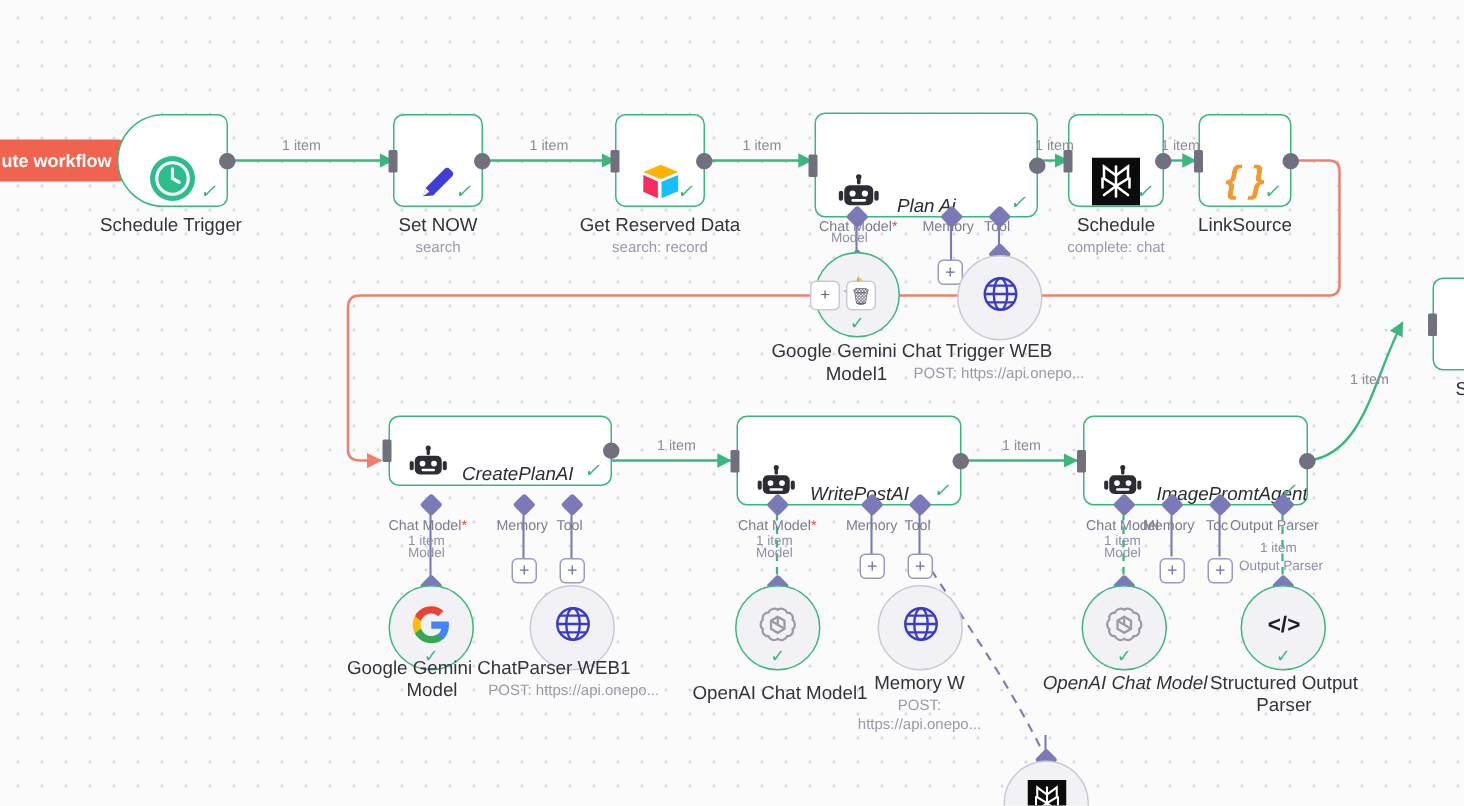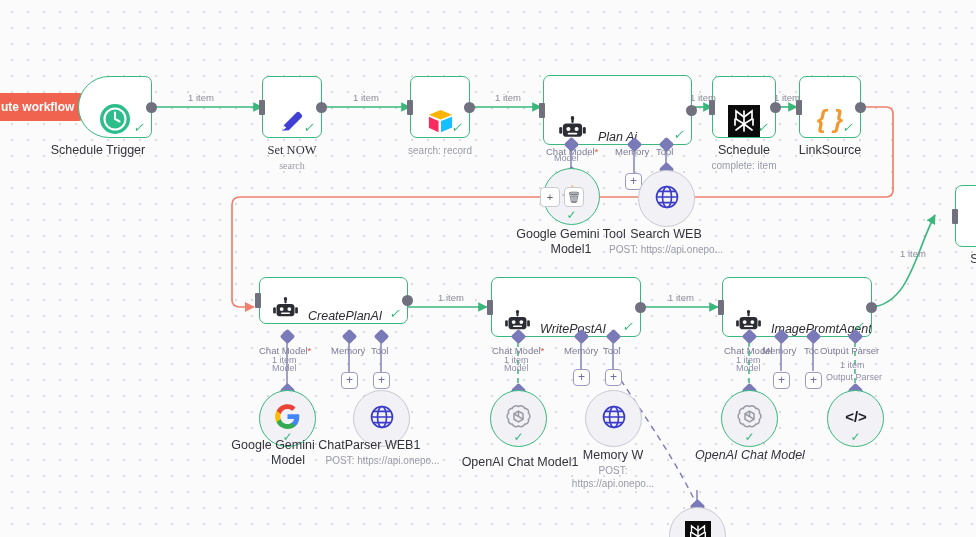--- a/index.html
+++ b/index.html
@@ -129,53 +129,54 @@
     <span class="nicon">
       <svg width="36" height="36" viewBox="0 0 36 36">
         <circle cx="18" cy="18" r="15" fill="#2bbd8a"></circle>
         <circle cx="18" cy="18" r="10.5" fill="none" stroke="#fff" stroke-width="2.1"></circle>
         <path d="M18 11.5 L18 18 L22.5 20.5" stroke="#fff" stroke-width="2.1" fill="none" stroke-linecap="round"></path>
       </svg>
     </span>
     <span class="check">✓</span>
     <span class="outport" style="right:-6px; top:50%; margin-top:-5.5px;"></span>
   </div>
-  <div class="cap" style="left:12px; top:143px; width:172px;">
+  <div class="cap" style="left:28px; top:143px; width:172px;">
     <div class="t">Schedule Trigger</div>
   </div>
 
   <div class="node" style="left:262px; top:76px; width:60px; height:62px; justify-content:center;">
     <span class="inport" style="left:-4px; top:50%; margin-top:-7.5px;"></span>
     <span class="nicon">
       <svg width="30" height="30" viewBox="0 0 24 24">
         <path d="M4 19 L5.4 14.6 L15.6 4.4 C16.3 3.7 17.4 3.7 18.1 4.4 L19.6 5.9 C20.3 6.6 20.3 7.7 19.6 8.4 L9.4 18.6 Z" fill="#3f3fd6"></path>
         <path d="M4 19 L5.4 14.6 L7.4 16.6 Z" fill="#fff"></path>
       </svg>
     </span>
     <span class="check">✓</span>
     <span class="outport" style="right:-6px; top:50%; margin-top:-5.5px;"></span>
   </div>
-  <div class="cap" style="left:222px; top:143px; width:140px;font-family:Liberation Serif, serif;">
+  <div class="cap" style="left:222px; top:143px; width:140px;">
     <div class="t">Set NOW</div>
     <div class="s">search</div>
   </div>
 
   <div class="node" style="left:410px; top:76px; width:60px; height:62px; justify-content:center;">
     <span class="inport" style="left:-4px; top:50%; margin-top:-7.5px;"></span>
     <span class="nicon">
       <svg width="31" height="31" viewBox="0 0 32 32">
         <path d="M16 4 L28 9 L16 14 L4 9 Z" fill="#fcb400"></path>
         <path d="M4 11 L14 15.4 L14 27 L4 22.5 Z" fill="#f82b60"></path>
         <path d="M16.5 15.6 L28 11 L28 22.2 L16.5 27 Z" fill="#18bfff"></path>
       </svg>
     </span>
     <span class="check">✓</span>
     <span class="outport" style="right:-6px; top:50%; margin-top:-5.5px;"></span>
   </div>
   <div class="cap" style="left:365px; top:143px; width:150px;">
+    <div class="t">Get Reserved Data</div>
     <div class="s">search: record</div>
   </div>
 
   <div class="node" style="left:543px; top:75px; width:149px; height:70px; padding-left:14px;">
     <span class="inport" style="left:-5px; top:50%; margin-top:-7.5px;"></span>
     <span class="nicon" style="margin-right:11px;">
       <svg width="29" height="29" viewBox="0 0 24 24" fill="#2c2c34">
         <rect x="4" y="7" width="16" height="11" rx="3"></rect>
         <rect x="11" y="2.6" width="2" height="4" rx="1"></rect>
         <circle cx="12" cy="2.4" r="1.5"></circle>
@@ -210,21 +211,21 @@
           <path d="M16 19 L8 25 M16 19 L24 25"></path>
           <path d="M7 14 L7 20 M25 14 L25 20"></path>
         </g>
       </svg>
     </span>
     <span class="check">✓</span>
     <span class="outport" style="right:-6px; top:50%; margin-top:-5.5px;"></span>
   </div>
   <div class="cap" style="left:672px; top:143px; width:144px;">
     <div class="t">Schedule</div>
-    <div class="s">complete: item</div>
+    <div class="s">complete: chat</div>
   </div>
 
   <div class="node" style="left:799px; top:76px; width:62px; height:62px; justify-content:center;">
     <span class="inport" style="left:-4px; top:50%; margin-top:-7.5px;"></span>
     <span class="nicon">
       <svg width="34" height="34" viewBox="0 0 34 34">
         <text x="17" y="25" font-family="'Liberation Sans',sans-serif" font-size="25" font-weight="bold" fill="#f2992e" text-anchor="middle">{ }</text>
       </svg>
     </span>
     <span class="check">✓</span>
@@ -256,37 +257,37 @@
         <path d="M14 4 C14 9.5 18.5 14 24 14 Z" fill="#fbbc04" opacity="0.9"></path>
       </svg>
     </span>
     <span class="scheck">✓</span>
   </div>
   <div class="hover-tools" style="left:540px; top:187px;">
     <div>+</div>
     <div>🗑</div>
   </div>
   <div class="cap" style="left:506px; top:227px; width:130px;">
-    <div class="t">Google Gemini Tool Model1</div>
+    <div class="t">Google Gemini Chat Model1</div>
   </div>
 
   <div class="diamond" style="left:661px; top:164px;"></div>
   <div class="plus" style="left:625px; top:173px;">+</div>
   <div class="plus" style="left:658px; top:173px;">+</div>
   <div class="subnode" style="left:638px; top:170px;">
     <span>
       <svg width="28" height="28" viewBox="0 0 28 28" stroke="#3b3bc9" stroke-width="1.6" fill="none">
         <circle cx="14" cy="14" r="10.5"></circle>
         <ellipse cx="14" cy="14" rx="4.5" ry="10.5"></ellipse>
         <path d="M3.5 14 L24.5 14 M5.2 8.4 L22.8 8.4 M5.2 19.6 L22.8 19.6"></path>
       </svg>
     </span>
   </div>
   <div class="cap" style="left:606px; top:227px; width:120px;">
-    <div class="t">Search WEB</div>
+    <div class="t">Trigger WEB</div>
     <div class="s">POST: https://api.onepo...</div>
   </div>
 
   <div class="node" style="left:259px; top:277px; width:149px; height:47px; padding-left:12px;">
     <span class="inport" style="left:-5px; top:50%; margin-top:-7.5px;"></span>
     <span class="nicon" style="margin-right:9px;">
       <svg width="27" height="27" viewBox="0 0 24 24" fill="#2c2c34">
         <rect x="4" y="7" width="16" height="11" rx="3"></rect>
         <rect x="11" y="2.6" width="2" height="4" rx="1"></rect>
           <circle cx="12" cy="2.4" r="1.5"></circle>
@@ -450,20 +451,23 @@
   <div class="plus" style="left:805px; top:372px;">+</div>
   <div class="diamond" style="left:850px; top:385px;"></div>
   <div class="subnode ok" style="left:827px; top:390px;">
     <span>
       <svg width="30" height="30" viewBox="0 0 30 30">
         <text x="15" y="20" font-family="'Liberation Sans',sans-serif" font-size="15" font-weight="bold" fill="#1d1d26" text-anchor="middle">&lt;/&gt;</text>
       </svg>
     </span>
     <span class="scheck">✓</span>
   </div>
+  <div class="cap" style="left:798px; top:448px; width:116px;">
+    <div class="t">Structured Output Parser</div>
+  </div>
 
   <div class="diamond" style="left:692px; top:501px;"></div>
   <div class="subnode" style="left:669px; top:507px; width:57px; height:57px;">
     <span>
       <svg width="26" height="26" viewBox="0 0 32 32">
         <rect width="32" height="32" fill="#0b0b0b"></rect>
         <g stroke="#fff" stroke-width="1.7" fill="none" stroke-linecap="round">
           <path d="M16 6 L16 26"></path>
           <path d="M16 12 L8 6 L8 14 L16 19 L24 14 L24 6 L16 12"></path>
           <path d="M16 19 L8 25 M16 19 L24 25"></path>

